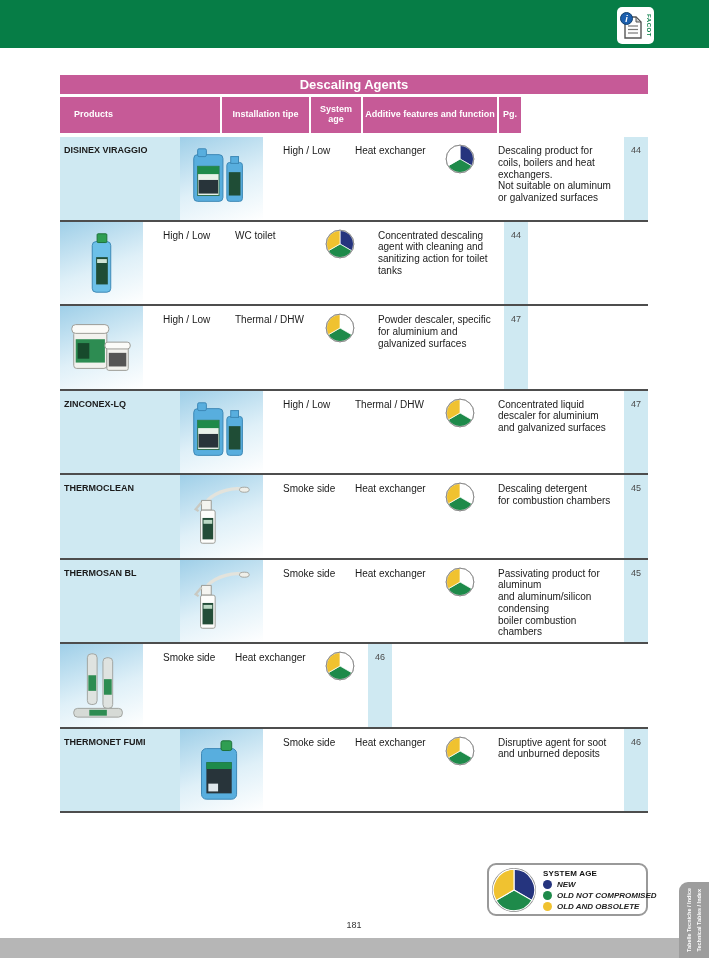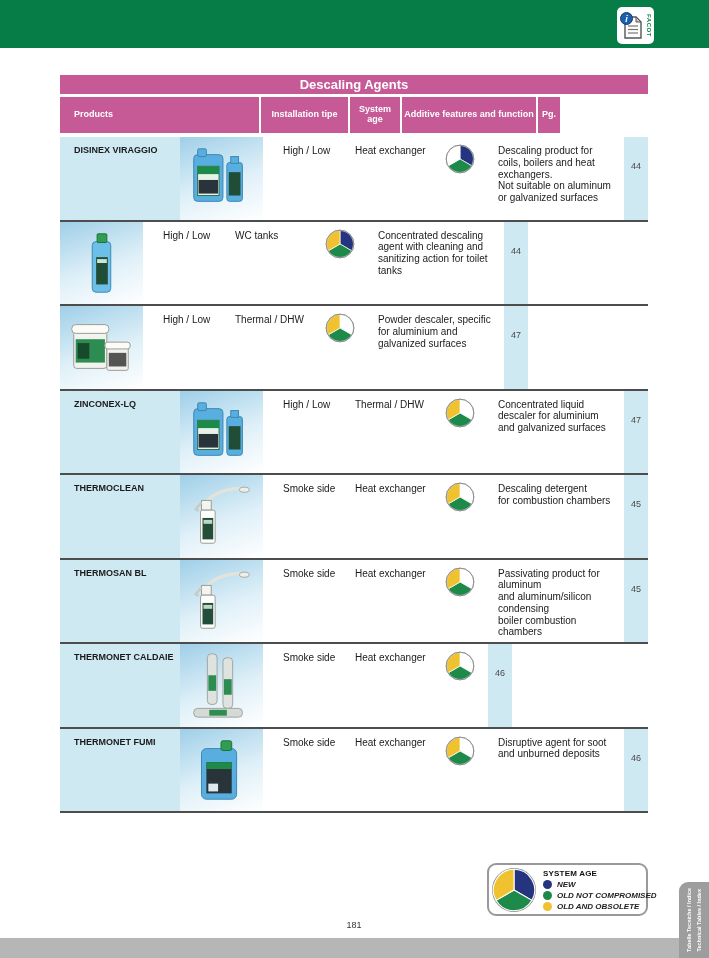--- a/index.html
+++ b/index.html
@@ -12,35 +12,35 @@
                  border-radius:5px; display:flex; align-items:center; justify-content:center; padding:2px; }
   .brand-text { writing-mode:vertical-rl; font-size:6px; font-weight:bold; color:#067d46; letter-spacing:0.5px; margin-left:1px; }
 
   
   .table { position:absolute; left:60px; top:75px; width:588px; }
   .title-bar { height:19px; background:#c65a97; color:#fff; text-align:center; font-weight:bold;
                font-size:13px; line-height:19px; margin-bottom:3px; }
   .head-row { display:flex; gap:2px; height:36px; margin-bottom:4px; }
   .hcell { background:#c65a97; color:#fff; font-size:9px; font-weight:bold; display:flex;
            align-items:center; justify-content:center; text-align:center; line-height:1.1; padding:2px; }
-  .h-products { width:199px; justify-content:flex-start; padding-left:14px; }
+  .h-products { width:160px; justify-content:flex-start; padding-left:14px; }
   .h-temp { width:82px; } .h-inst { width:87px; } .h-sys { width:50px; }
   .h-feat { width:134px; } .h-pg { width:22px; }
 
   .row { display:flex; border-bottom:2px solid #4d4d4d; height:84.5px; }
   .cell { font-size:10px; color:#1a1a1a; }
-  .c-name { width:120px; background:#cfe9f2; padding:8px 6px 0 14px; font-weight:bold; font-size:9px; line-height:1.25; }
+  .c-name { width:120px; background:#cfe9f2; padding:8px 6px 0 4px; font-weight:bold; font-size:9px; line-height:1.25; }
   .c-img { width:83px; background:linear-gradient(160deg,#9fcfe8 0%,#dff0f8 55%,#ffffff 100%); position:relative; overflow:hidden; }
   .pimg { width:78px; height:74px; display:none; position:absolute; left:2px; top:4px; }
   .c-temp { width:84px; padding:8px 4px 0 20px; }
   .c-inst { width:87px; padding:8px 4px 0 8px; }
   .c-sys { width:52px; padding-top:7px; display:flex; justify-content:center; align-items:flex-start; }
   .pie { width:30px; height:30px; }
   .c-feat { width:136px; padding:8px 4px 0 12px; line-height:1.18; white-space:pre-line; }
-  .c-pg { width:26px; background:#cfe9f2; font-size:9px; color:#4a4a4a; text-align:center; padding-top:24px; border-left:2px solid #ffffff; }
+  .c-pg { width:26px; background:#cfe9f2; font-size:9px; color:#4a4a4a; text-align:center; padding-top:8px; border-left:2px solid #ffffff; }
 
   
   .page-num { position:absolute; top:920px; left:60px; width:588px; text-align:center; font-size:9px; color:#333; }
   .legend { position:absolute; left:487px; top:863px; width:161px; height:53px; border:2px solid #999;
             border-radius:9px; background:#fff; display:flex; align-items:center; padding:3px 4px 3px 2px; }
   .legend-pie { width:46px; height:46px; flex:none; }
   .legend-text { margin-left:6px; }
   .legend-title { font-size:8px; font-weight:bold; color:#111; margin-bottom:2px; letter-spacing:0.2px; }
   .legend-item { display:flex; align-items:center; margin-top:2px; }
   .legend-dot { width:9px; height:9px; border-radius:50%; flex:none; margin-right:5px; }
@@ -118,21 +118,21 @@
 
         <svg class="pimg img-bottle" viewBox="0 0 80 76" style="display: block;">
           <rect x="31" y="16" width="19" height="52" rx="4" fill="#6cc0e8" stroke="#3c87b5"></rect>
           <rect x="36" y="8" width="10" height="9" rx="1" fill="#2f9e52" stroke="#1d7038"></rect>
           <rect x="35" y="32" width="12" height="28" fill="#1f4d36"></rect>
           <rect x="36" y="34" width="10" height="4" fill="#cfe4d6"></rect>
         </svg>
 
       </div>
       <div class="cell c-temp">High / Low</div>
-      <div class="cell c-inst">WC tanks</div>
+      <div class="cell c-inst">WC toilet</div>
       <div class="cell c-sys">
         <svg class="pie" viewBox="0 0 30 30">
           <circle cx="15" cy="15" r="13.8" fill="#ffffff" stroke="#8a8a8a" stroke-width="1"></circle>
           <path d="M15,15 L15,1.5 A13.5,13.5 0 0 1 26.69,21.75 Z" stroke="#ffffff" stroke-width="0.7" fill="#25347e"></path>
           <path d="M15,15 L26.69,21.75 A13.5,13.5 0 0 1 3.31,21.75 Z" stroke="#ffffff" stroke-width="0.7" fill="#1e8a4a"></path>
           <path d="M15,15 L3.31,21.75 A13.5,13.5 0 0 1 15,1.5 Z" stroke="#ffffff" stroke-width="0.7" fill="#f0c230"></path>
           <circle cx="15" cy="15" r="13.8" fill="none" stroke="#8a8a8a" stroke-width="1"></circle>
         </svg>
       </div>
       <div class="cell c-feat">Concentrated descaling agent with cleaning and sanitizing action for toilet tanks</div>
@@ -255,21 +255,20 @@
           <circle cx="15" cy="15" r="13.8" fill="none" stroke="#8a8a8a" stroke-width="1"></circle>
         </svg>
       </div>
       <div class="cell c-feat">Passivating product for aluminum
 and aluminum/silicon condensing
 boiler combustion chambers</div>
       <div class="cell c-pg">45</div>
     </div>
 
     <div class="row">
-      <div class="cell c-name">THERMONET CALDAIE</div>
       <div class="cell c-img">
 
         <svg class="pimg img-tubes" viewBox="0 0 80 76" style="display: block;">
           <rect x="26" y="6" width="10" height="52" rx="4" fill="#dfe3e0" stroke="#a0a49f"></rect>
           <rect x="27" y="28" width="8" height="16" fill="#2d8c52"></rect>
           <rect x="42" y="10" width="10" height="52" rx="4" fill="#dfe3e0" stroke="#a0a49f"></rect>
           <rect x="43" y="32" width="8" height="16" fill="#2d8c52"></rect>
           <rect x="12" y="62" width="50" height="9" rx="4" fill="#d6dad6" stroke="#a0a49f"></rect>
           <rect x="28" y="63.5" width="18" height="6" fill="#2d8c52"></rect>
         </svg>

